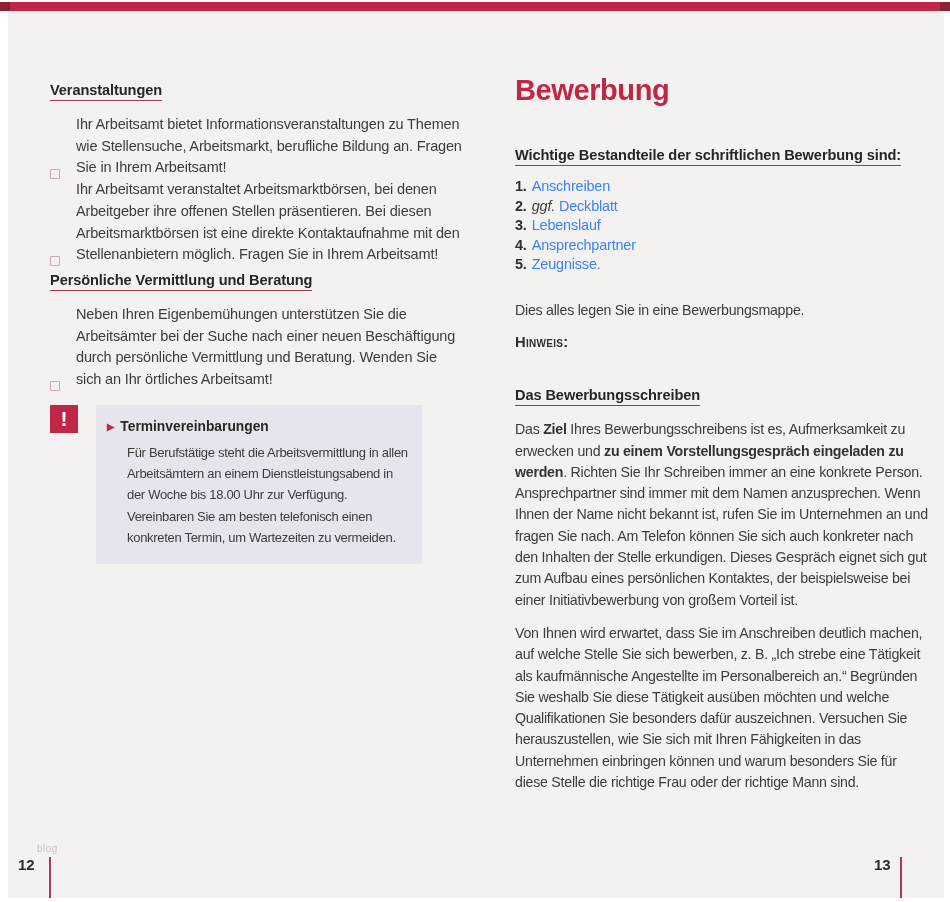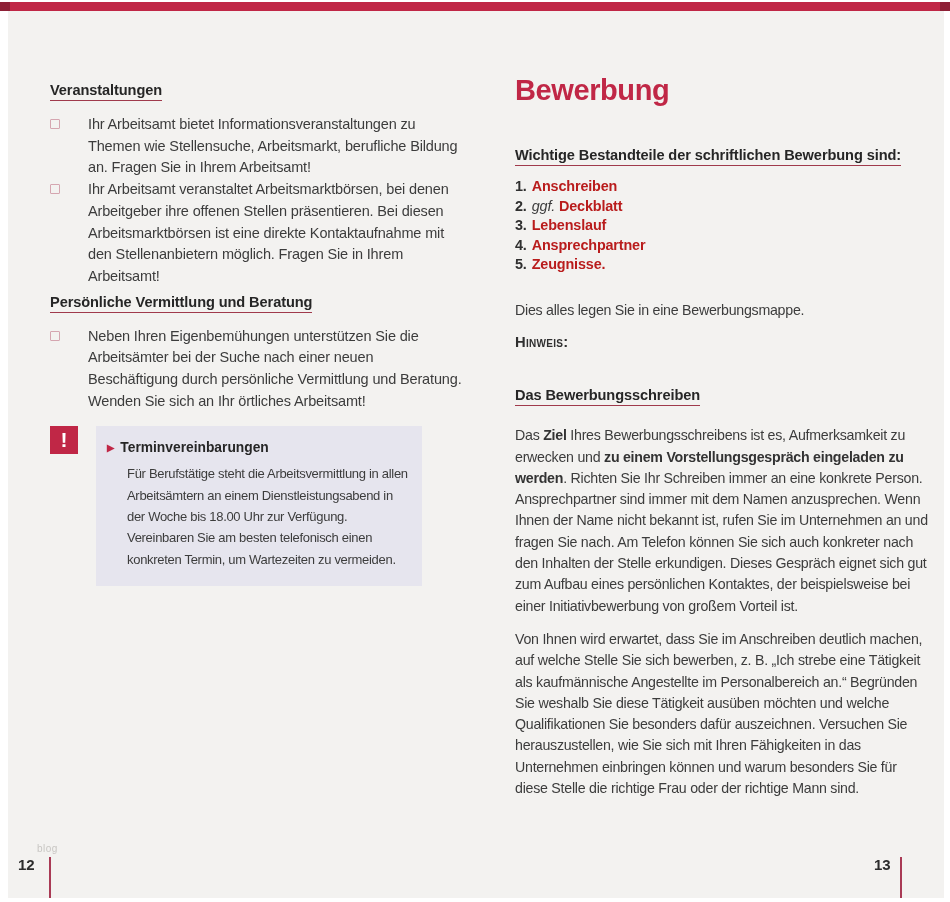--- a/index.html
+++ b/index.html
@@ -34,23 +34,24 @@
   .section-heading {
     display: table;
     font-size: 14.6px; font-weight: bold; color: #262626;
     margin: 6px 0 0 0;
     padding-bottom: 2px;
     border-bottom: 1.5px solid #a03a4c;
     letter-spacing: -0.1px;
   }
   .checklist { list-style: none; margin: 13px 0 0 0; padding: 0; }
   .checklist li {
-    display: flex; gap: 28px;
+    display: flex; gap: 16px;
     font-size: 14.5px; line-height: 21.7px; color: #3c3c3c;
     letter-spacing: -0.15px;
+    align-items: flex-end;
   }
   .checkbox {
     flex: 0 0 auto; width: 10px; height: 10px;
     border: 1.5px solid #d5a6b0; border-radius: 1px;
     margin-top: 5px; background: transparent;
   }
   .gap2 { }
 
   .alert-row { display: flex; margin-top: 14px; }
   .alert-icon {
@@ -79,37 +80,37 @@
   }
 
   
   .page-title {
     margin: 0; font-size: 29px; font-weight: bold;
     color: #c02746; letter-spacing: -0.4px;
   }
   .components-heading { margin-top: 40px; }
   .components-list { margin-top: 11px; font-size: 14.4px; line-height: 19.6px; letter-spacing: -0.15px; }
   .comp-item .num { font-weight: bold; color: #2f2f2f; margin-right: 5px; }
-  .comp-item .comp-label { font-weight: bold; color: #b91c1c; }
+  .comp-item .comp-label { font-weight: normal; color: #3b82f6; }
   .comp-item .prefix { font-weight: normal; font-style: italic; }
   .comp-note { margin-left: 20px; font-weight: normal; }
 
   .body-text {
     margin: 0; font-size: 14.2px; line-height: 21.3px;
     letter-spacing: -0.25px; color: #3c3c3c;
   }
   .mappe { margin-top: 25px; }
   .hinweis-label {
     margin-top: 13px;
     font-variant: small-caps; font-weight: bold; font-size: 14.8px;
     color: #2f2f2f; letter-spacing: 0.3px;
   }
   .hinweis-text { font-style: italic; margin-top: 2px; line-height: 21.8px; }
   .schreiben-heading { margin-top: 37px; }
-  .para1 { margin-top: 19px; }
+  .para1 { margin-top: 13px; }
   .para2 { margin-top: 12px; }
   .b { font-weight: bold; color: #333333; }
 
   
   .watermark {
     position: absolute; left: 37px; top: 843px;
     font-size: 10px; color: #c8c6c3; letter-spacing: 0.5px;
   }
   .footer-rule { position: absolute; width: 2px; height: 41px; top: 857px; background: #a93a55; }
   .rule-left { left: 49px; }

